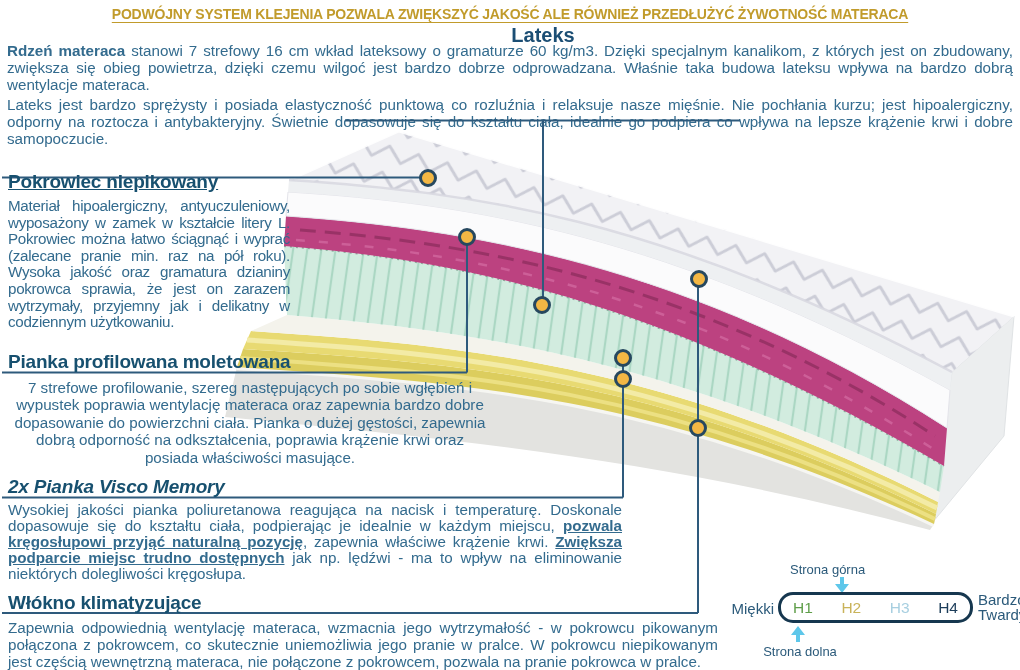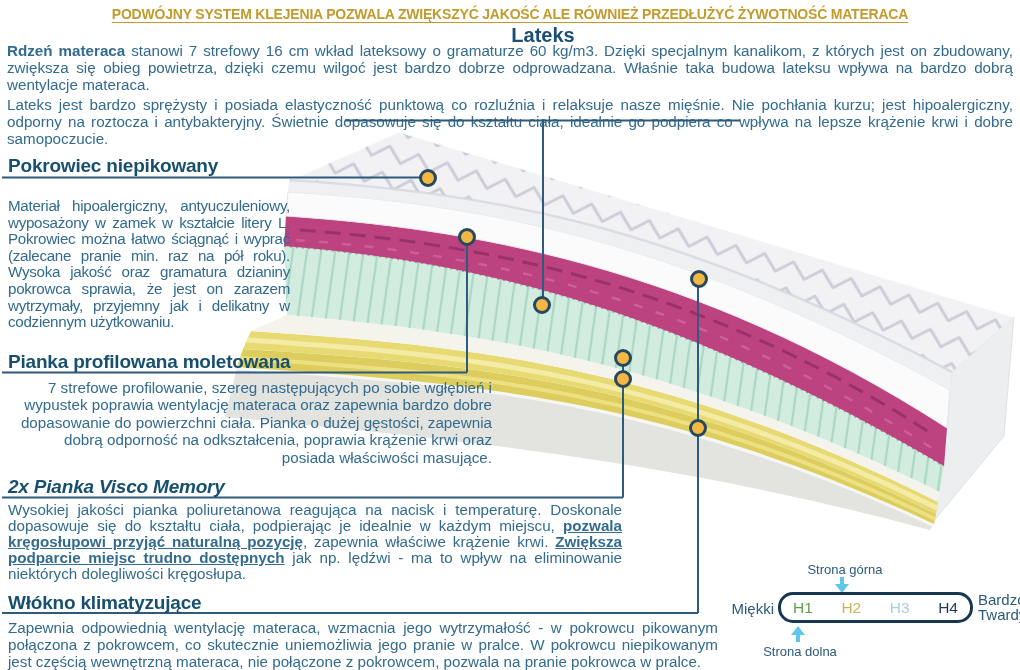--- a/index.html
+++ b/index.html
@@ -7,34 +7,34 @@
         font-family:"Liberation Sans","DejaVu Sans",sans-serif;}
   .abs{position:absolute;}
   .banner{top:6px;left:0;right:0;text-align:center;font-size:14px;font-weight:bold;
           letter-spacing:-0.2px;color:#c19b2b;text-decoration:underline;text-underline-offset:3px;}
   .lateks-title{top:24px;left:66px;width:954px;text-align:center;font-size:20px;
                 font-weight:bold;color:#1b4e74;}
   .lateks-body{top:42px;left:7px;width:1006px;}
   .body-text{font-size:15.2px;line-height:17.2px;color:#336b8e;text-align:justify;}
   .lateks-body p{margin:0 0 2px 0;}
   .sec-title{font-size:19px;font-weight:bold;color:#17506f;letter-spacing:-0.2px;}
-  .t-pokrowiec{top:155px;left:8px;}
+  .t-pokrowiec{top:171px;left:8px;text-decoration:underline;}
   .b-pokrowiec{top:198px;left:8px;width:282px;line-height:16.6px;letter-spacing:-0.3px;}
   .t-pianka{top:351px;left:8px;text-align:right;}
-  .b-pianka{top:379px;left:8px;width:484px;text-align:right;line-height:17.4px;}
+  .b-pianka{top:379px;left:8px;width:484px;text-align:center;line-height:17.4px;}
   .t-visco{top:476px;left:8px;font-style:italic;}
   .b-visco{top:502px;left:8px;width:614px;line-height:16px;}
   .t-wlokno{top:592px;left:8px;}
   .b-wlokno{top:619px;left:8px;width:710px;line-height:17.2px;}
   .emph{font-weight:bold;text-decoration:underline;}
   .bold{font-weight:bold;}
   .art{top:0;left:0;}
   
   .w-label{font-size:13px;color:#2b5a7a;}
-  .w-top{top:562px;left:790px;width:110px;text-align:center;}
+  .w-top{top:562px;left:790px;width:110px;}
   .w-bottom{top:644px;left:745px;width:110px;text-align:center;}
   .w-miekki{top:600px;left:727px;width:47px;text-align:right;font-size:15px;color:#2b5a7a;}
   .w-bardzo{top:592px;left:978px;font-size:15px;line-height:15px;color:#2b5a7a;}
   .h-box{top:592px;left:778px;width:195px;height:31px;border:3px solid #16374f;border-radius:15px;
          background:#ffffff;box-sizing:border-box;display:flex;align-items:center;
          justify-content:space-between;padding:0 12px;}
   .hlevel{font-size:15.5px;}
 </style>
 </head>
 <body>

